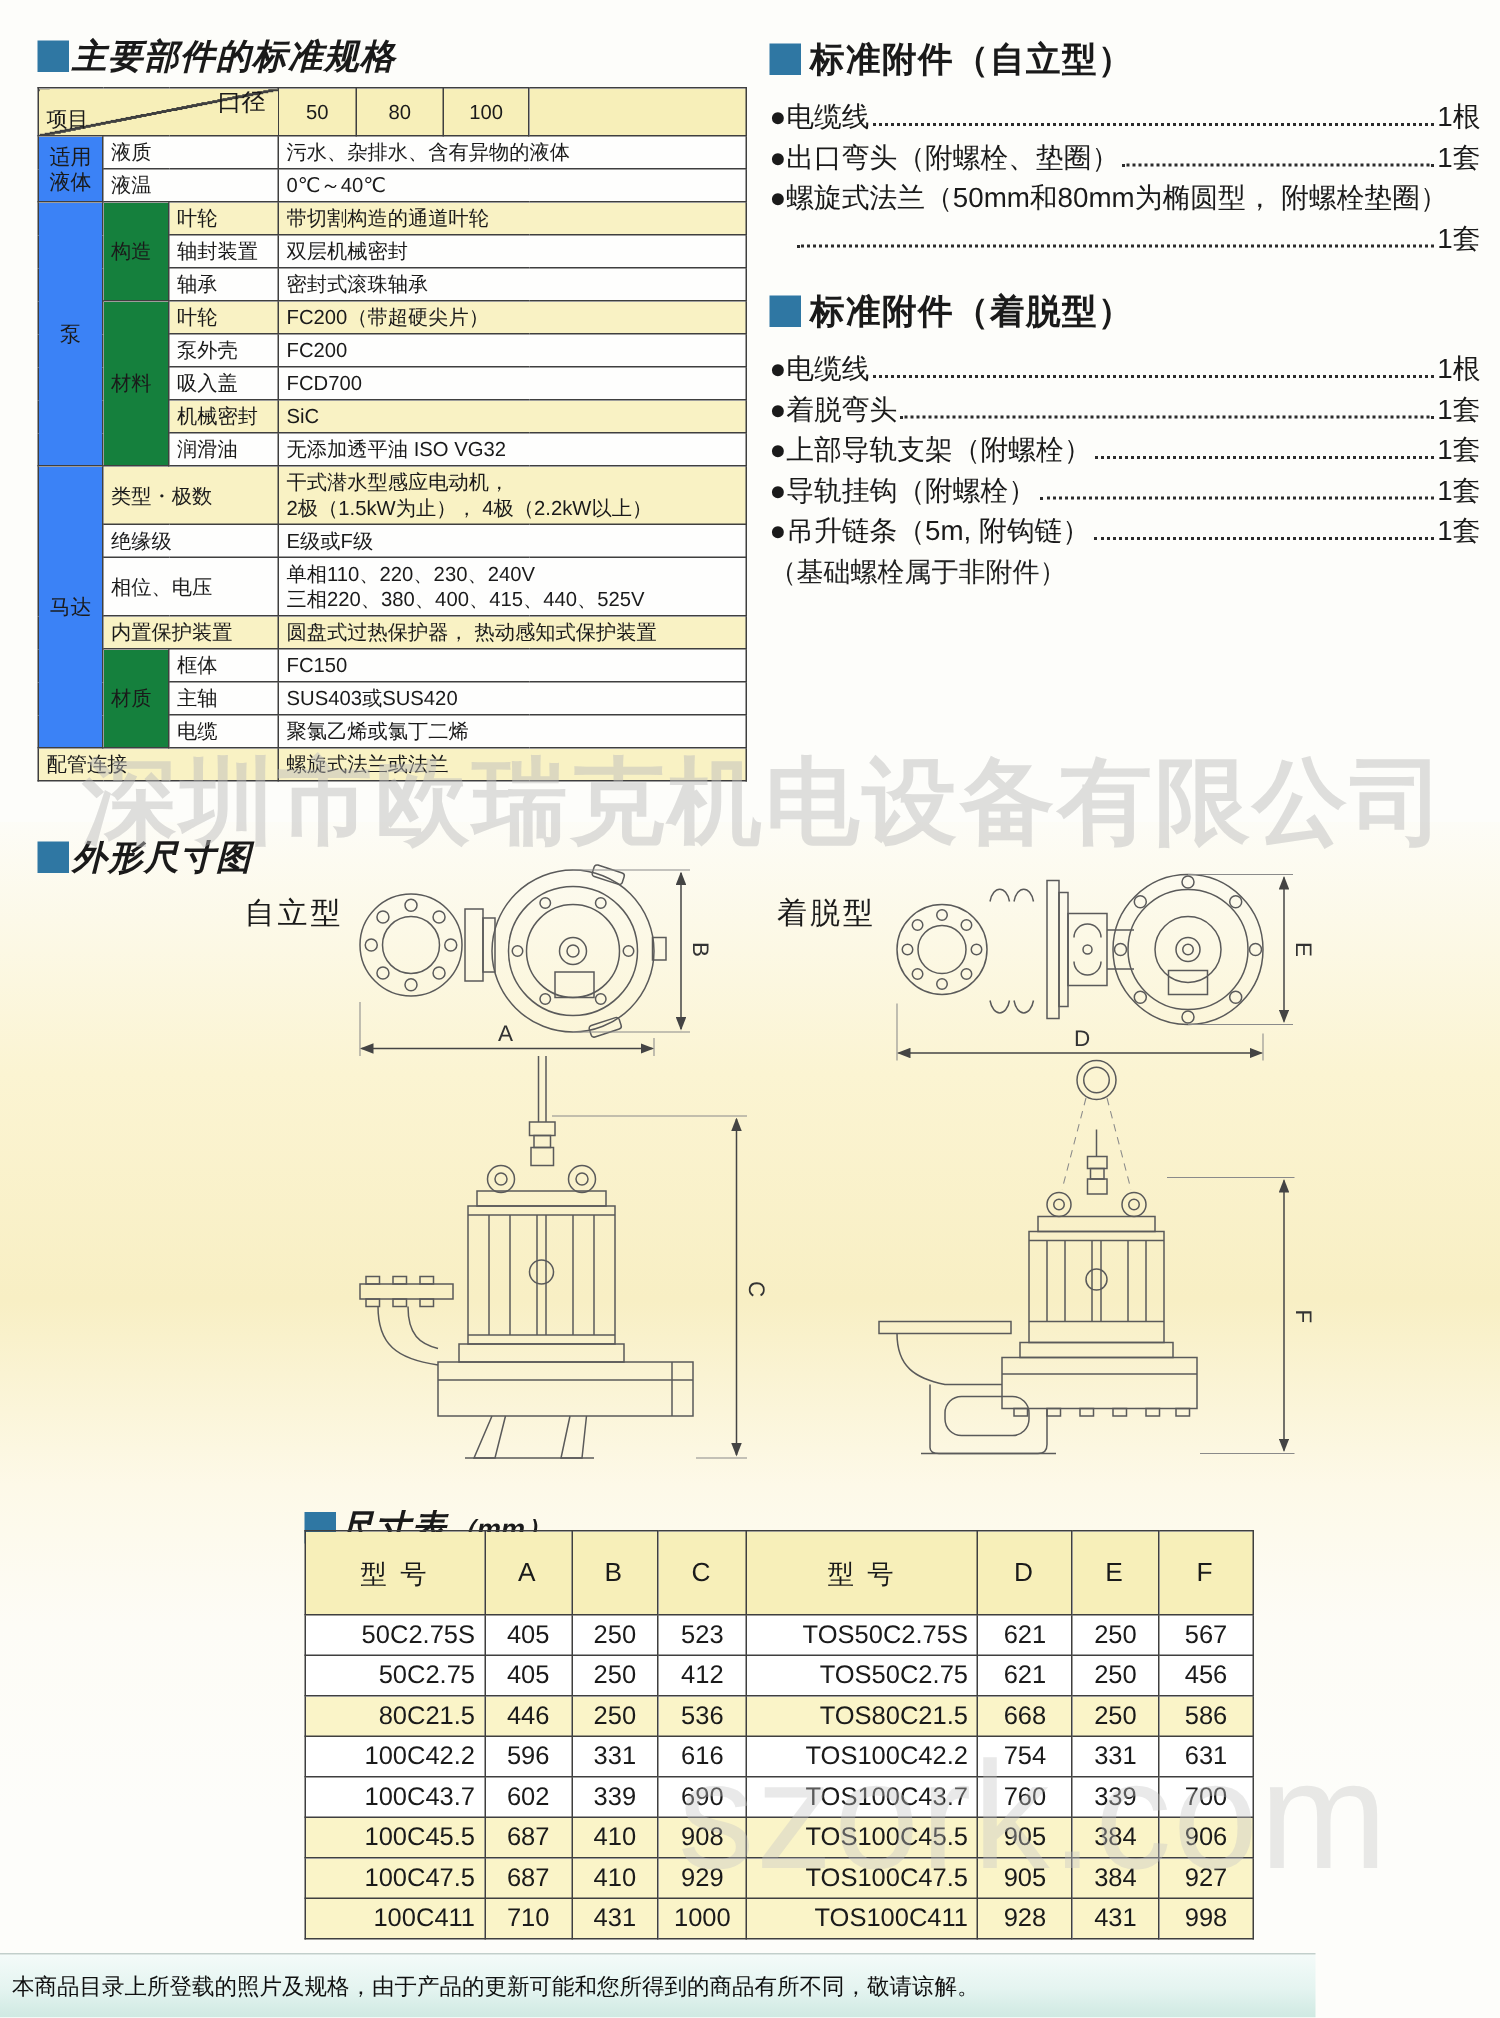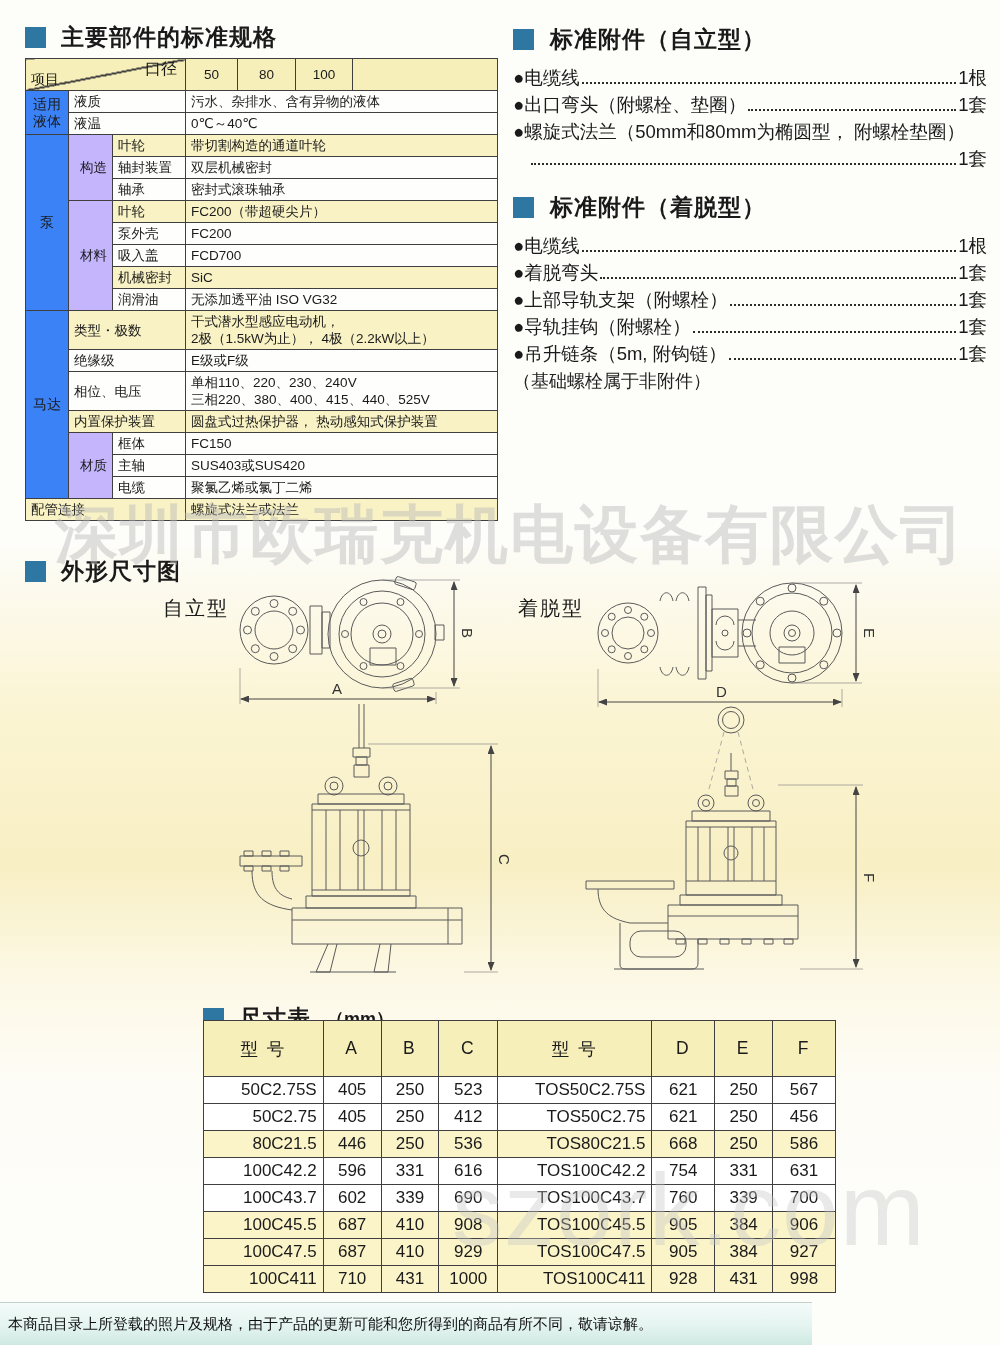--- a/index.html
+++ b/index.html
@@ -4,43 +4,43 @@
 <style>
   * { margin:0; padding:0; box-sizing:border-box; }
   html,body { font-family:"Liberation Sans","DejaVu Sans",sans-serif; }
   .page { position:relative; width:1000px; height:1345px; background:#fdfdfa; overflow:hidden; color:#1a1a1a; }
 
   .cream-band { position:absolute; left:0; top:548px; width:1000px; height:442px;
     background:linear-gradient(180deg, rgba(252,248,228,0.15) 0%, #fbf4d2 38%, #f8efc4 72%, #fdf9e8 100%); }
   .cream-band2 { position:absolute; left:0; top:990px; width:1000px; height:312px;
     background:linear-gradient(180deg, #fdf9e8 0%, rgba(253,251,242,0.5) 30%, rgba(255,255,255,0) 70%); }
 
-  .sec-title { position:absolute; display:flex; align-items:center; gap:15px; }
+  .sec-title { position:absolute; display:flex; align-items:center; gap:2px;font-style:italic; }
   .sec-title .sq { width:21px; height:21px; background:#2f77a3; flex:0 0 auto; }
   .sec-title .txt { font-size:23px; font-weight:bold; letter-spacing:1px; white-space:nowrap; }
   .sec-title .unit { font-size:18px; font-weight:bold; }
 
   
   .spec-table { position:absolute; left:25px; top:58px; border-collapse:collapse; table-layout:fixed; width:472px; }
   .spec-table td { border:1px solid #3f3f3f; font-size:13.5px; line-height:17px; padding:2px 5px;
     white-space:nowrap; overflow:hidden; vertical-align:middle; background:#fefefd; }
   .spec-table td.group { background:#3b82f6; text-align:center; font-size:14px; }
   .spec-table td.label { text-align:left; }
   .spec-table tr.shaded td.label, .spec-table tr.shaded td.value { background:#f9f2c4; }
-  .spec-table td.glabel { background:#c4b5fd; text-align:right;margin-top:29px; }
+  .spec-table td.glabel { background:#15803d; text-align:left;margin-top:29px; }
   .spec-table td.left-group { background:#f9f2c4; text-align:left; }
   .spec-table td.head { background:#f7efb9; text-align:center; height:32px; }
   .corner { position:relative; background:#f7efb9 !important; height:32px;
     background-image:linear-gradient(to bottom right, transparent calc(50% - 1px), #3f3f3f calc(50% - 1px), #3f3f3f calc(50% + 1px), transparent calc(50% + 1px)) !important; }
   .corner .tl { position:absolute; left:5px; bottom:2px; font-size:14px; }
   .corner .br { position:absolute; right:8px; top:1px; font-size:16px; }
 
   
   .acc-block { position:absolute; width:474px; }
-  .acc-title { display:flex; align-items:center; gap:16px; margin-bottom:9px; }
+  .acc-title { display:flex; align-items:center; gap:6px; margin-bottom:9px; }
   .acc-title .sq { width:21px; height:21px; background:#2f77a3; }
   .acc-title .txt { font-size:23px; font-weight:bold; letter-spacing:1px; }
   .acc-item { display:flex; align-items:flex-end; font-size:18.5px; line-height:27px; }
   .acc-item .lbl { white-space:nowrap; flex:0 0 auto; }
   .acc-item .dots { flex:1 1 auto; border-bottom:2.5px dotted #2b2b2b; margin:0 2px 7px 2px; min-width:12px; }
   .acc-item .qty { flex:0 0 auto; white-space:nowrap; }
   .acc-note { font-size:18px; margin-top:2px; color:#222; }
 
   
   .drw-label { position:absolute; font-size:20px; font-weight:normal; letter-spacing:2px; }
@@ -57,21 +57,21 @@
   .dim-table td.head { background:#f7efb9; text-align:center; height:56px; font-size:17.5px; letter-spacing:2px; }
   .dim-table tr.shaded td { background:#faf4c8; }
   .dim-table td.model { text-align:right; padding-left:10px; }
   .dim-table td.num { text-align:center; }
 
   
   .wm-company { position:absolute; left:55px; top:492px; width:940px; font-size:63px; font-weight:bold;
     letter-spacing:2px; color:rgba(188,188,188,0.48); white-space:nowrap; z-index:5; pointer-events:none; }
   .wm-site { position:absolute; left:452px; top:1152px; font-size:102px; font-weight:normal;
     color:rgba(196,196,196,0.38); letter-spacing:1px; white-space:nowrap; z-index:5; pointer-events:none; }
-  .footer { position:absolute; left:0; top:1302px; width:812px; height:43px;
+  .footer { position:absolute; left:0; top:1302px; width:877px; height:43px;
     background:linear-gradient(180deg,#f4fbf9 0%, #e4f4f0 55%, #cfe9e2 100%);
     border-top:1px solid #c2cfcb; display:flex; align-items:center; padding-left:8px; }
   .footer .txt { font-size:15px; color:#101010; }
 </style>
 </head>
 <body>
 
 <div class="page">
   <div class="cream-band"></div>
   <div class="cream-band2"></div>

